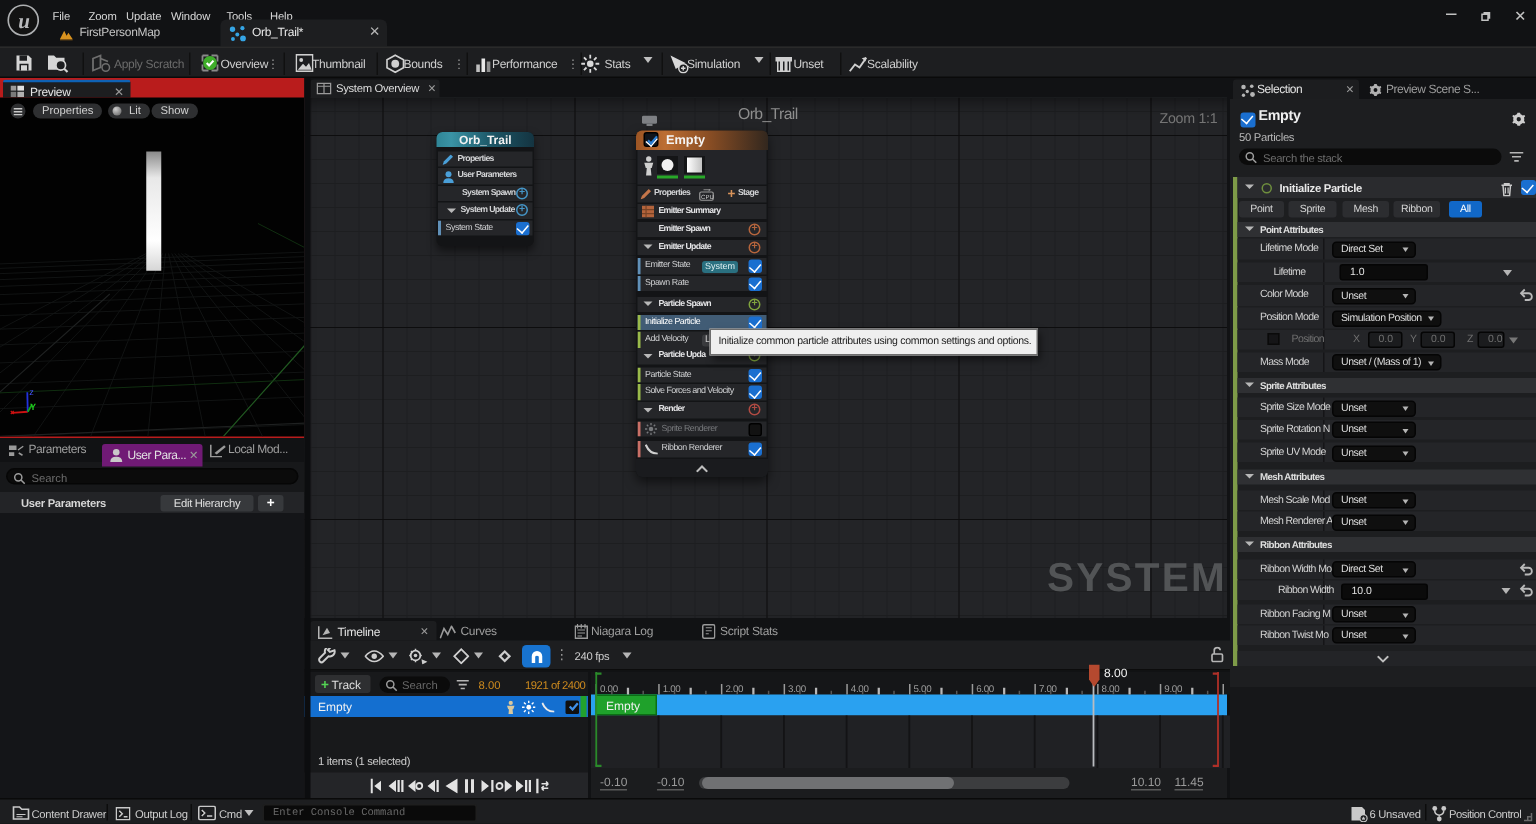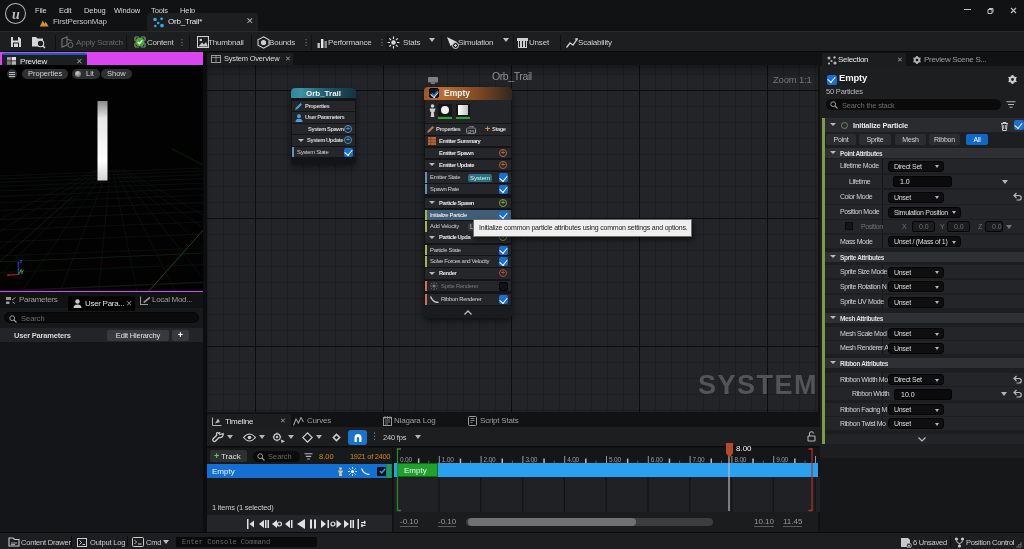--- a/index.html
+++ b/index.html
@@ -44,22 +44,22 @@
 </head>
 <body>
 <div id="app">
   <div id="titlebar" class="abs">
 
     <svg class="abs" style="left:3.5px;top:2px" width="23" height="23" viewBox="0 0 23 23">
       <circle cx="11.5" cy="11.5" r="10" fill="#131313" stroke="#aeb0b2" stroke-width="1.1"></circle>
       <text x="12" y="16.5" text-anchor="middle" font-family="Liberation Serif" font-style="italic" font-weight="bold" font-size="14" fill="#b9babc">u</text>
     </svg>
     <span class="abs menu txt" style="left:35px">File</span>
-    <span class="abs menu txt" style="left:59px">Edit</span>
-    <span class="abs menu txt" style="left:84px">Debug</span>
+    <span class="abs menu txt" style="left:59px">Zoom</span>
+    <span class="abs menu txt" style="left:84px">Update</span>
     <span class="abs menu txt" style="left:114px">Window</span>
     <span class="abs menu txt" style="left:151px">Tools</span>
     <span class="abs menu txt" style="left:180px">Help</span>
 
     <span class="abs" style="left:963.5px;top:9px;width:7px;height:1.4px;background:#c2c2c2"></span>
     <svg class="abs" style="left:987px;top:6.5px" width="7" height="7" viewBox="0 0 7 7">
         <path d="M2 1.5 H6 V5.5 M1 2.5 H5 V6.5 H1 Z" stroke="#c2c2c2" stroke-width="1" fill="none"></path>
       </svg>
     <svg class="abs" style="left:1009.5px;top:6.5px" width="7" height="7" viewBox="0 0 7 7">
         <path d="M1 1 L6 6 M6 1 L1 6" stroke="#c2c2c2" stroke-width="1.1"></path>
@@ -102,21 +102,21 @@
         <path d="M1 3 L6 1 L6 9 L1 11 Z M6 3 L11 5" stroke="#6e6e6e" fill="none" stroke-width="1.2"></path>
         <circle cx="9.5" cy="9" r="2.5" fill="none" stroke="#6e6e6e" stroke-width="1"></circle>
       </svg>
     <span class="abs tbtxt txt" style="left:76px;color:#6b6b6b">Apply Scratch</span>
     <span class="abs tbsep" style="left:126px"></span>
     <svg class="abs" style="left:133px;top:3px" width="14" height="14" viewBox="0 0 14 14">
       <path d="M2 2 H6 M2 2 V6 M12 2 H8 M12 2 V6 M2 12 H6 M2 12 V8 M12 12 H8 M12 12 V8" stroke="#8a8a8a" stroke-width="1.2"></path>
       <circle cx="7" cy="7" r="4.6" fill="#3fae2a"></circle>
         <path d="M4.8 7 L6.4 8.7 L9.3 5.4" stroke="#fff" stroke-width="1.4" fill="none"></path>
     </svg>
-    <span class="abs tbtxt txt" style="left:147px">Content</span>
+    <span class="abs tbtxt txt" style="left:147px">Overview</span>
     <span class="abs tbtxt txt" style="left:178px;color:#9a9a9a">⋮</span>
     <span class="abs tbsep" style="left:189px"></span>
     <svg class="abs" style="left:197px;top:4px" width="12" height="12" viewBox="0 0 12 12">
         <rect x="0.5" y="0.5" width="11" height="11" fill="none" stroke="#cfcfcf" stroke-width="1.1"></rect>
         <circle cx="3.8" cy="4" r="1.3" fill="#cfcfcf"></circle>
         <path d="M1.5 10.5 L5 6.5 L7 8.5 L9 6 L10.8 10.5 Z" fill="#cfcfcf"></path>
       </svg>
     <span class="abs tbtxt txt" style="left:208px">Thumbnail</span>
     <span class="abs tbsep" style="left:251px"></span>
     <svg class="abs" style="left:257px;top:4px" width="13" height="13" viewBox="0 0 13 13">
@@ -155,21 +155,21 @@
       </svg>
     <span class="abs tbtxt txt" style="left:529px">Unset</span>
     <span class="abs tbsep" style="left:560px"></span>
     <svg class="abs" style="left:566px;top:5px" width="12" height="11" viewBox="0 0 12 11">
         <path d="M0.5 10.5 L4 6 L7 8 L11.5 1.5" stroke="#cfcfcf" stroke-width="1.3" fill="none"></path>
         <path d="M11.5 1 L8.5 1.8 L11 4 Z" fill="#cfcfcf"></path>
       </svg>
     <span class="abs tbtxt txt" style="left:578px;font-size:8px">Scalability</span>
   </div>
 
-  <div class="abs" style="left:0;top:52px;width:203px;height:240px;background:#d946ef">
+  <div class="abs" style="left:0;top:52px;width:203px;height:240px;background:#b91c1c">
     <div class="abs" style="left:2px;top:1px;width:85px;height:12px;background:#1d1e20;border-top:2px solid #0f62b4;border-radius:2px 2px 0 0">
       <svg class="abs" style="left:5px;top:2px" width="9" height="8" viewBox="0 0 9 8">
           <rect x="0" y="0" width="3.8" height="3.4" fill="#9a9a9a"></rect>
           <rect x="4.6" y="0" width="4.4" height="3.4" fill="#e0e0e0"></rect>
           <rect x="0" y="4.2" width="3.8" height="3.6" fill="#7a7a7a"></rect>
           <rect x="4.6" y="4.2" width="4.4" height="3.6" fill="#b0b0b0"></rect>
         </svg>
       <span class="abs txt" style="left:18px;top:0.5px;font-size:8px;letter-spacing:-0.2px;line-height:11px;color:#e6e6e6">Preview</span>
       <span class="abs txt tabx" style="left:74px;top:2px">✕</span>
     </div>
@@ -247,21 +247,21 @@
   </div>
 
   <div class="abs" style="left:0;top:292px;width:203px;height:240px;background:#17181a">
     <div class="abs" style="left:0;top:0;width:203px;height:16px;background:#111214"></div>
     <svg class="abs" style="left:6px;top:4px" width="10" height="9" viewBox="0 0 10 9">
         <rect x="0" y="1" width="5" height="3" fill="#9a9a9a"></rect>
         <rect x="0" y="5.5" width="3.5" height="2.5" fill="#9a9a9a"></rect>
         <path d="M6 4 L9.5 1.5 M6.5 6 L9 7.5" stroke="#9a9a9a" stroke-width="1"></path>
       </svg>
     <span class="abs txt" style="left:19px;top:3px;font-size:8px;letter-spacing:-0.3px;line-height:10px;color:#9e9e9e">Parameters</span>
-    <div class="abs" style="left:68px;top:4px;width:67px;height:15px;background:#000000;border-radius:2px 2px 0 0">
+    <div class="abs" style="left:68px;top:4px;width:67px;height:15px;background:#701a75;border-radius:2px 2px 0 0">
       <svg class="abs" style="left:5px;top:3px" width="9" height="9" viewBox="0 0 9 9">
           <circle cx="4.5" cy="2.5" r="2.2" fill="#c9c9c9"></circle>
           <path d="M0.5 9 Q0.5 5.5 4.5 5.5 Q8.5 5.5 8.5 9 Z" fill="#c9c9c9"></path>
         </svg>
       <span class="abs txt" style="left:17px;top:2px;font-size:8px;letter-spacing:-0.3px;line-height:11px;color:#e2e2e2">User Para...</span>
       <span class="abs txt tabx" style="left:58px;top:2.5px;font-size:7.5px">✕</span>
     </div>
     <svg class="abs" style="left:140px;top:4px" width="11" height="9" viewBox="0 0 11 9">
         <path d="M0.5 0.5 V8.5 H8" stroke="#9a9a9a" fill="none" stroke-width="1.1"></path>
         <path d="M3 6 L9.5 0.8 L10.5 2 L4.5 7 Z" fill="#9a9a9a"></path>

